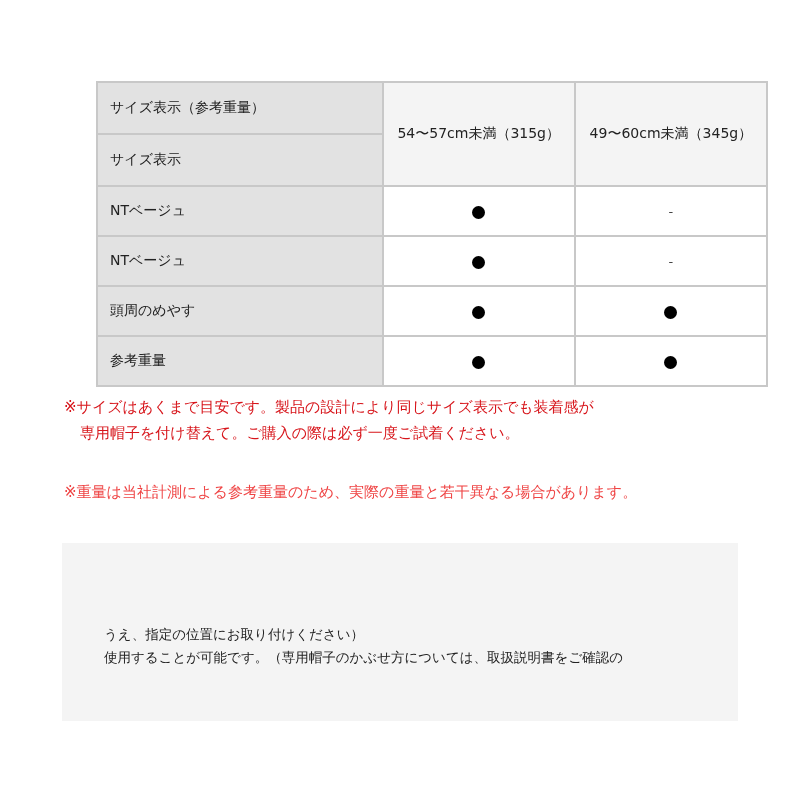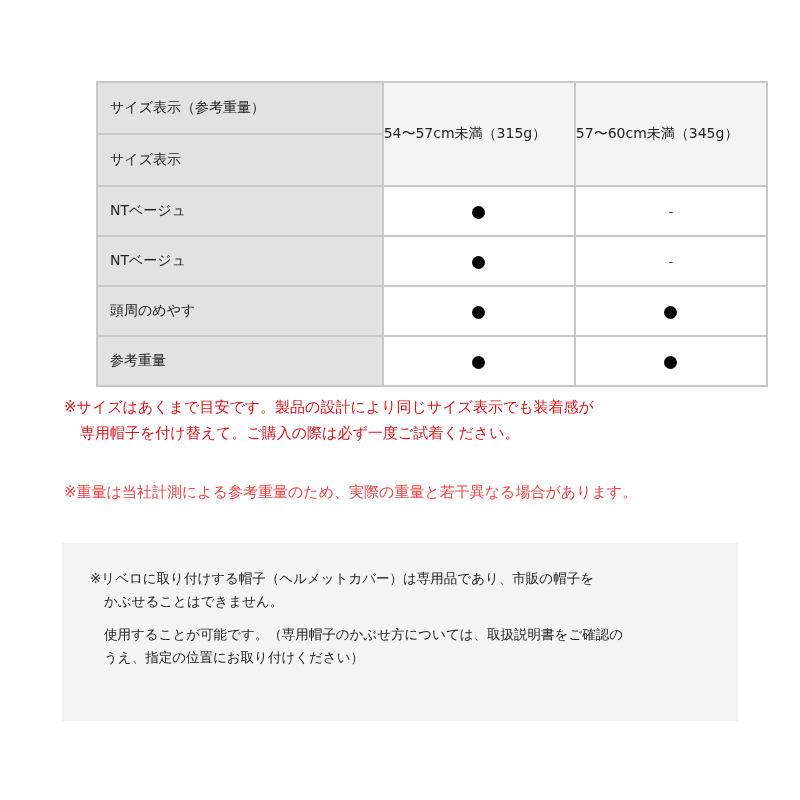--- a/index.html
+++ b/index.html
@@ -15,21 +15,21 @@
     margin-left: 32px;
   }
   .size-table td {
     border: 2px solid #c8c8c8; padding: 0; height: 48px;
   }
   .size-table td.label {
     background: #e2e2e2; width: 279px; padding-left: 12px;
     text-align: left; color: #222;
   }
   .size-table td.size-head {
-    background: #f4f4f4; text-align: left; width: 194px;
+    background: #f4f4f4; text-align: center; width: 194px;
     color: #222;
   }
   .size-table td.val {
     background: #ffffff; text-align: center;
   }
   .dot {
     display: inline-block; width: 13px; height: 13px; border-radius: 50%;
     background: #000; vertical-align: middle;
   }
   .dash { font-size: 13px; color: #444; }
@@ -52,21 +52,21 @@
   .info-note .cont { padding-left: 14px; }
 </style>
 </head>
 <body>
 
 <table class="size-table">
   <tbody>
       <tr>
     <td class="label" style="height:50px">サイズ表示（参考重量）</td>
     <td class="size-head" rowspan="2">54〜57cm未満（315g）</td>
-    <td class="size-head" rowspan="2">57〜60cm未満（345g）</td>
+    <td class="size-head" rowspan="2">49〜60cm未満（345g）</td>
   </tr>
   <tr>
     <td class="label" style="height:50px">サイズ表示</td>
   </tr>
   <tr>
     <td class="label">NTベージュ</td>
     <td class="val"><span class="dot"></span></td>
     <td class="val"><span class="dash">-</span></td>
   </tr>
   <tr>
@@ -88,21 +88,17 @@
   </table>
 
 <div class="red-note">
   <div>※サイズはあくまで目安です。製品の設計により同じサイズ表示でも装着感が</div>
   <div class="l2">専用帽子を付け替えて。ご購入の際は必ず一度ご試着ください。</div>
 </div>
 
 <div class="black-note">※重量は当社計測による参考重量のため、実際の重量と若干異なる場合があります。</div>
 
 <div class="info-box">
-  <div class="info-note" style="top:24px">
-    <div>※リベロに取り付けする帽子（ヘルメットカバー）は専用品であり、市販の帽子を</div>
-    <div class="cont">かぶせることはできません。</div>
-  </div>
   <div class="info-note" style="top:80px">
+    <div class="cont">うえ、指定の位置にお取り付けください）</div>
     <div class="cont">使用することが可能です。（専用帽子のかぶせ方については、取扱説明書をご確認の</div>
-    <div class="cont">うえ、指定の位置にお取り付けください）</div>
   </div>
 </div>
 
 </body></html>

